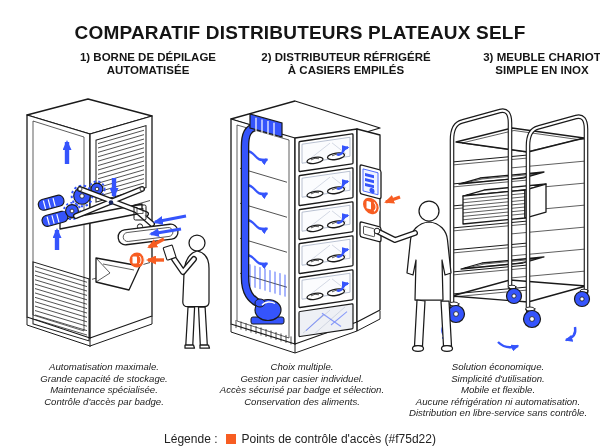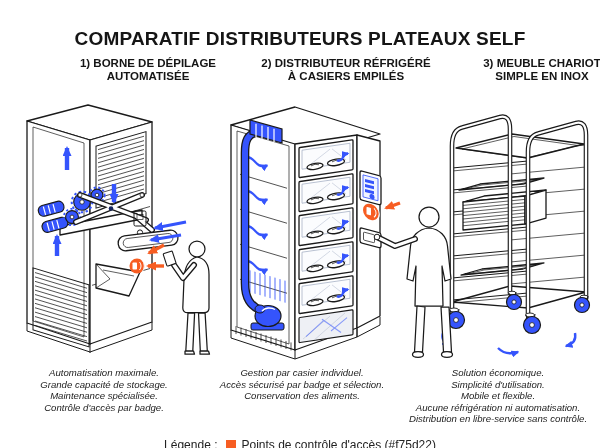--- a/index.html
+++ b/index.html
@@ -1,17 +1,17 @@
 <!DOCTYPE html>
 <html style="--mechanical: #3554fc; --access: #f75d22; --ink: #1a1a1a; --paper: #ffffff;"><head>
 <meta charset="utf-8">
 <style>
   html,body{margin:0;padding:0;background:#fff;}
   body{width:600px;height:448px;overflow:hidden;font-family:"Liberation Sans",sans-serif;color:#111;}
-  .title{padding-top:28px;text-align:center;font-size:19px;font-weight:700;letter-spacing:.2px;color:#151515;}
+  .title{padding-top:22px;text-align:center;font-size:19px;font-weight:700;letter-spacing:.2px;color:#151515;}
   .headrow{display:grid;grid-template-columns:208px 188px 204px;margin-top:7px;padding-left:44px;}
   .heading{text-align:center;font-size:11.5px;line-height:13px;font-weight:700;color:#151515;}
   .band{display:block;margin-top:15px;}
   .featrow{display:grid;grid-template-columns:208px 188px 204px;margin-top:7px;font-style:italic;}
   .features{text-align:center;font-size:9.6px;line-height:11.6px;color:#222;}
   .legend{display:flex;justify-content:center;align-items:center;gap:9px;margin-top:13px;font-size:12px;color:#222;}
   .lg-item{display:inline-flex;align-items:center;gap:5px;}
   .lg-item+.lg-item{margin-left:14px;justify-content:center;}
   .lg-item svg{display:block;}
 
@@ -341,20 +341,21 @@
 </svg>
 
 <div class="featrow">
   <div class="features">
     <div>Automatisation maximale.</div>
     <div>Grande capacité de stockage.</div>
     <div>Maintenance spécialisée.</div>
     <div>Contrôle d'accès par badge.</div>
   </div>
   <div class="features">
+    <div>Choix multiple.</div>
     <div>Gestion par casier individuel.</div>
     <div>Accès sécurisé par badge et sélection.</div>
     <div>Conservation des aliments.</div>
   </div>
   <div class="features">
     <div>Solution économique.</div>
     <div>Simplicité d'utilisation.</div>
     <div>Mobile et flexible.</div>
     <div>Aucune réfrigération ni automatisation.</div>
     <div>Distribution en libre-service sans contrôle.</div>

